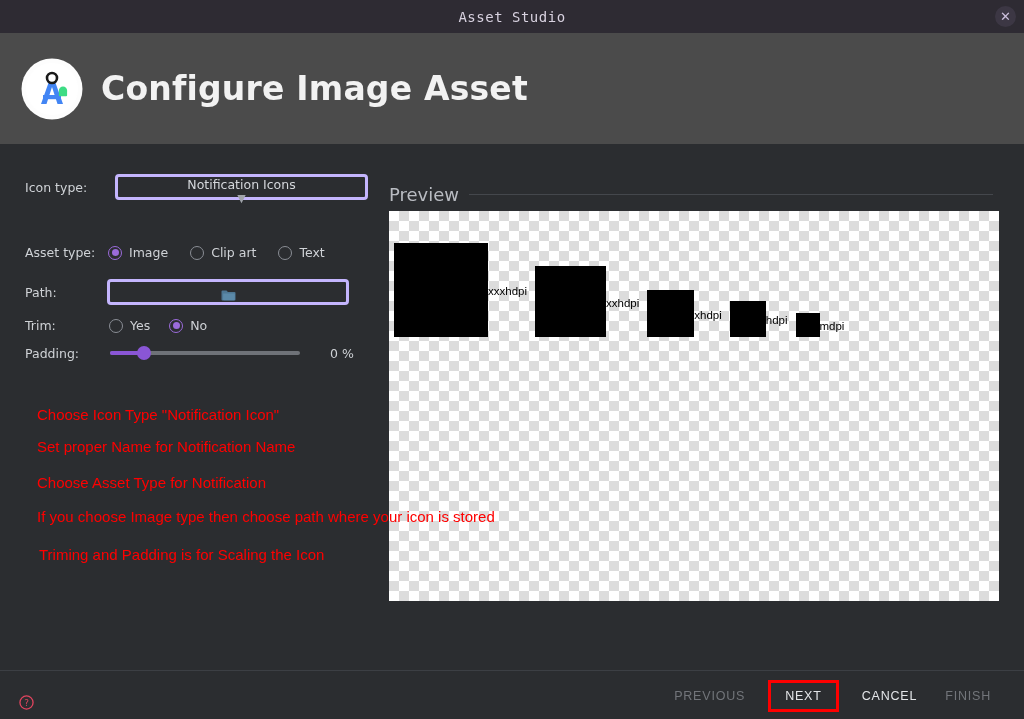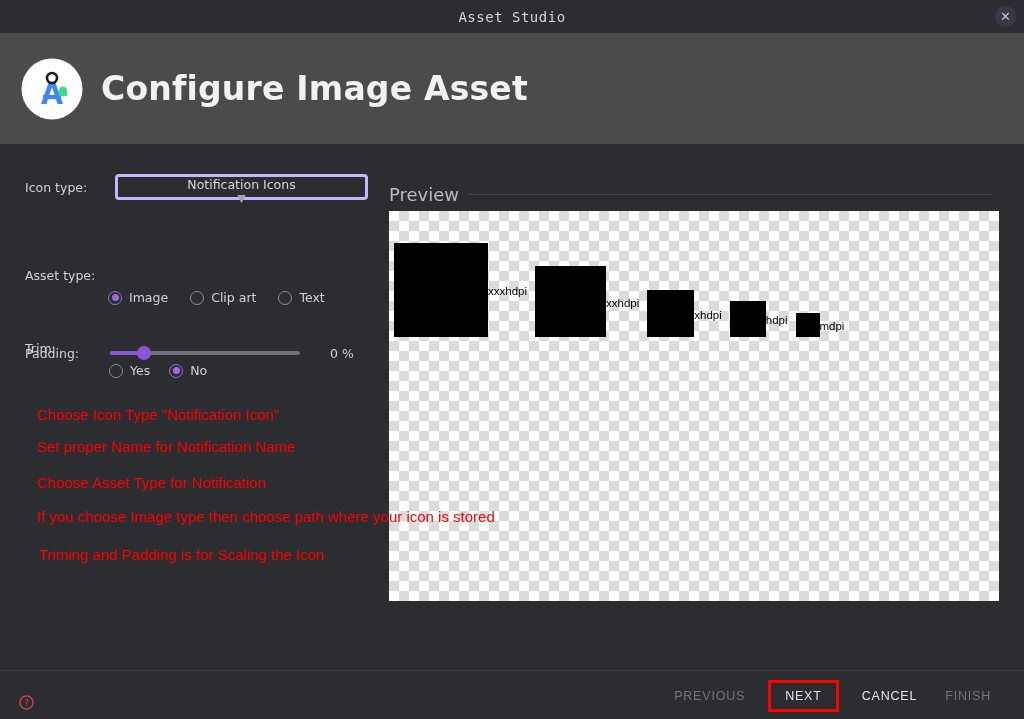--- a/index.html
+++ b/index.html
@@ -69,21 +69,21 @@
   .field {
     background: #2b2d30; border: 3px solid #c4b5fd; border-radius: 4px;
     height: 26px; display: flex; align-items: center;
     font-size: 12.5px; color: #d4d7db; padding: 0 9px; flex-direction: column;
   }
   .select-field { justify-content: space-between; }
   .chev { color: #a0a4aa; font-size: 11px; }
   .path-field { justify-content: flex-end; }
   .folder-ic { display: block; }
 
-  .radio-wrap { display: flex; align-items: center; cursor: pointer; margin-top: 45px; }
+  .radio-wrap { display: flex; align-items: center; cursor: pointer; }
   .radio {
     width: 14px; height: 14px; border-radius: 50%;
     border: 1.6px solid #8a8e95; display: block; position: relative;
   }
   .radio.on { border-color: #9b6bdb; }
   .radio.on::after {
     content: ""; position: absolute; left: 50%; top: 50%;
     width: 7px; height: 7px; margin: -3.5px 0 0 -3.5px;
     border-radius: 50%; background: #9b6bdb;
   }
@@ -214,20 +214,29 @@
         <div class="radio-wrap" style="margin-left:22px;">
           <span class="radio"></span>
           <span class="radio-lbl">Clip art</span>
         </div>
         <div class="radio-wrap" style="margin-left:22px;">
           <span class="radio"></span>
           <span class="radio-lbl">Text</span>
         </div>
       </div>
 
+      <div class="row" style="left:25px; top:135px;">
+        <div class="lbl" style="width:82px;">Path:</div>
+        <div class="field path-field" style="width:242px;">
+          <svg class="folder-ic" width="15" height="13" viewBox="0 0 15 13">
+            <path d="M0.5 2.5 a1 1 0 0 1 1-1 h4 l1.4 1.6 h6.6 a1 1 0 0 1 1 1 v6.4 a1 1 0 0 1-1 1 h-12 a1 1 0 0 1-1-1 z" fill="#4e7794"></path>
+            <path d="M2.2 4.6 h11.6 v5.6 a1 1 0 0 1-1 1 h-9.8 a1 1 0 0 1-1-1 z" fill="#5b89a8"></path>
+          </svg>
+        </div>
+      </div>
 
       <div class="row" style="left:25px; top:174px;">
         <div class="lbl" style="width:84px;">Trim:</div>
         <div class="radio-wrap">
           <span class="radio"></span>
           <span class="radio-lbl">Yes</span>
         </div>
         <div class="radio-wrap" style="margin-left:19px;">
           <span class="radio on"></span>
           <span class="radio-lbl">No</span>

